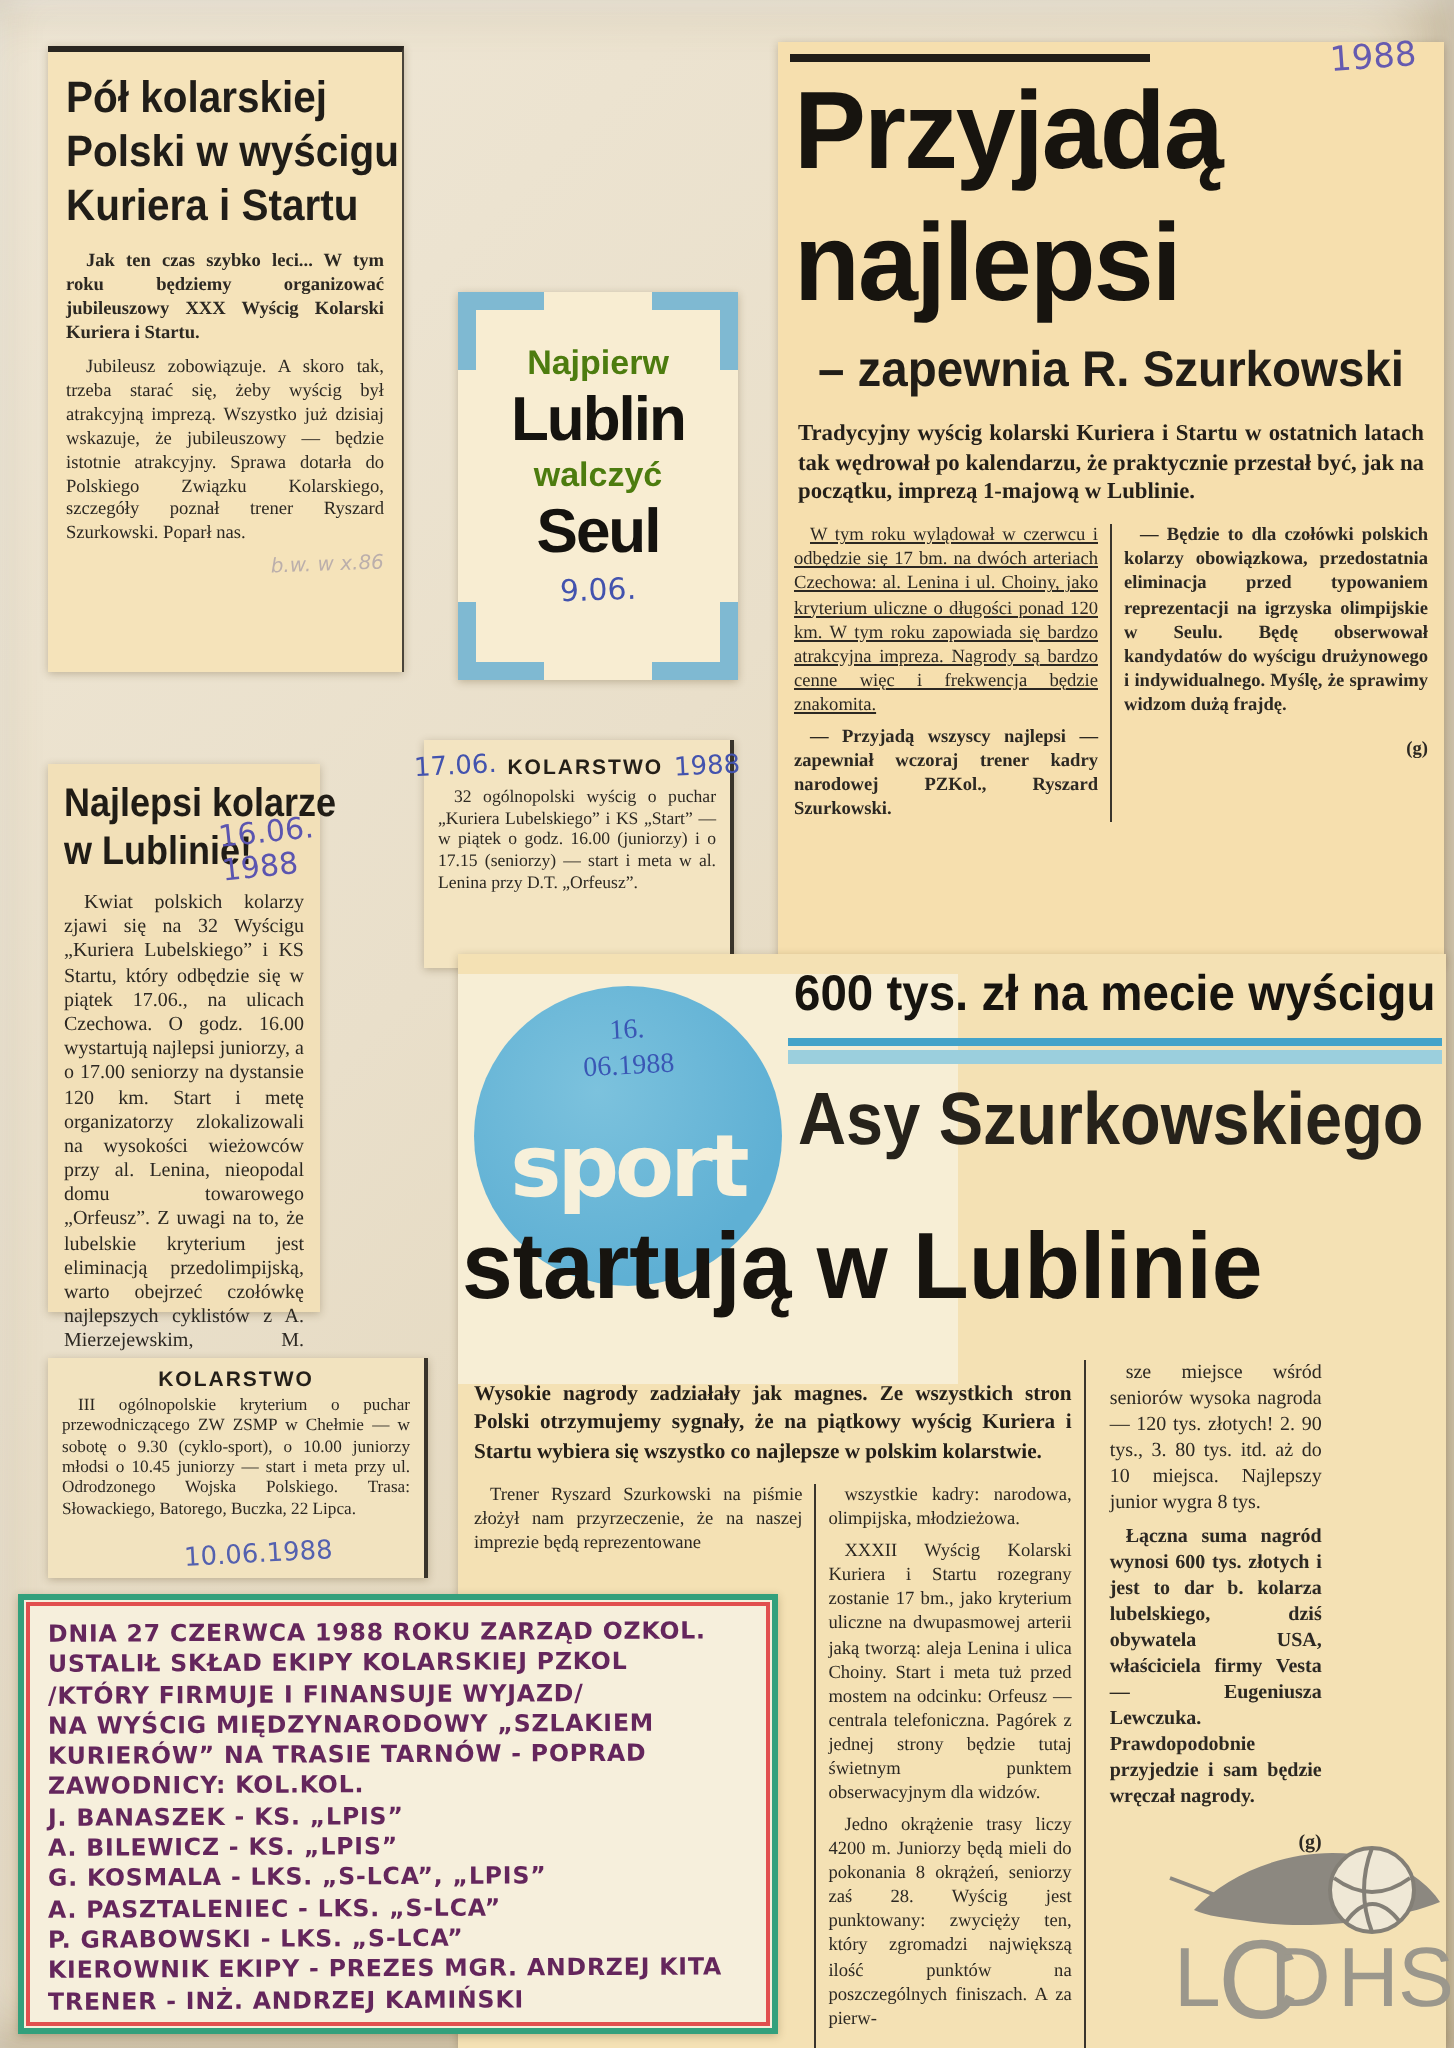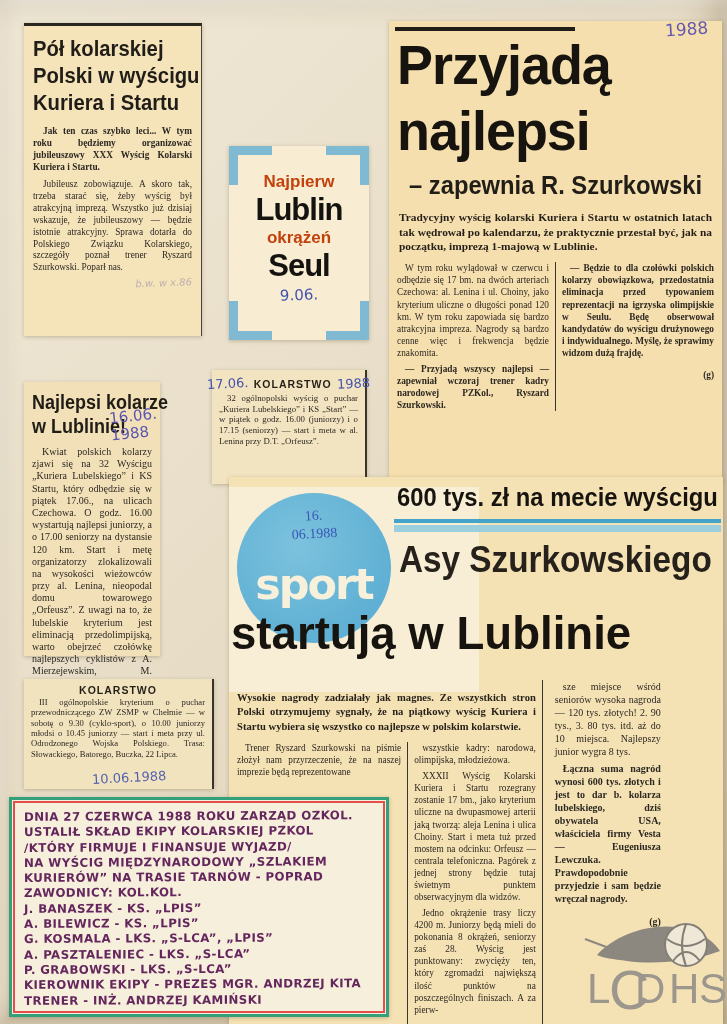--- a/index.html
+++ b/index.html
@@ -19,21 +19,21 @@
   .news p{margin:0 0 5px 0;text-indent:10px;}
   .b{font-weight:bold;}
   .pencil{display:block;text-align:right;color:#77719b;opacity:.45;font-family:"DejaVu Sans",sans-serif;font-style:italic;font-size:10px;transform:rotate(-2deg);}
   
   .clip-seul{left:229px;top:146px;width:140px;height:194px;background:#f8edd2;text-align:center;padding-top:26px;box-sizing:border-box;}
   .corner{position:absolute;width:34px;height:30px;border:0 solid #7fb9d2;}
   .corner.tl{left:0;top:0;border-top-width:9px;border-left-width:9px;}
   .corner.tr{right:0;top:0;border-top-width:9px;border-right-width:9px;}
   .corner.bl{left:0;bottom:0;border-bottom-width:9px;border-left-width:9px;}
   .corner.br{right:0;bottom:0;border-bottom-width:9px;border-right-width:9px;}
-  .seul-s{font-family:"Liberation Sans",sans-serif;font-weight:800;font-size:17px;color:#c2410c;line-height:1.2;}
+  .seul-s{font-family:"Liberation Sans",sans-serif;font-weight:800;font-size:17px;color:#4d7c0f;line-height:1.2;}
   .seul-l{font-family:"Liberation Sans",sans-serif;font-weight:900;font-size:31px;color:#15130f;line-height:1.15;letter-spacing:-1px;}
   .hw{font-family:"DejaVu Sans",sans-serif;color:#4353ae;}
   .seul-date{font-size:15px;transform:rotate(-2deg);margin-top:2px;}
   
   .clip-przy{left:389px;top:21px;width:333px;height:461px;background:#f6dfae;padding:6px 8px;box-sizing:border-box;}
   .clip-przy .toprule{position:absolute;left:6px;top:6px;width:180px;height:4px;background:#211d17;}
   .hw-year{position:absolute;right:14px;top:-2px;font-size:17px;color:#655ab0;transform:rotate(-4deg);}
   .przy-h{font-family:"Liberation Sans",sans-serif;font-weight:900;font-size:55px;line-height:.98;color:#17140f;letter-spacing:-1px;transform:scaleX(.98);transform-origin:left;margin-top:12px;}
   .przy-sub{font-family:"Liberation Sans",sans-serif;font-weight:800;font-size:25px;color:#211d17;margin:12px 0 10px 12px;transform:scaleX(.95);transform-origin:left;white-space:nowrap;}
   .przy-lead{font-size:11.4px;font-weight:bold;line-height:1.3;text-align:justify;color:#241f19;margin:0 2px 8px 2px;}
@@ -101,35 +101,35 @@
     <span class="pencil">b.w. w x.86</span>
   </div>
 
   <div class="clip clip-seul">
     <div class="corner tl"></div>
     <div class="corner tr"></div>
     <div class="corner bl"></div>
     <div class="corner br"></div>
     <div class="seul-s">Najpierw</div>
     <div class="seul-l">Lublin</div>
-    <div class="seul-s">okrążeń</div>
+    <div class="seul-s">walczyć</div>
     <div class="seul-l">Seul</div>
     <div class="hw seul-date">9.06.</div>
   </div>
 
   <div class="clip clip-przy">
     <div class="toprule"></div>
     <div class="hw hw-year">1988</div>
     <div class="przy-h">Przyjadą</div>
     <div class="przy-h">najlepsi</div>
     <div class="przy-sub">– zapewnia R. Szurkowski</div>
     <p class="przy-lead">Tradycyjny wyścig kolarski Kuriera i Startu w ostatnich latach tak wędrował po kalendarzu, że praktycznie przestał być, jak na początku, imprezą 1-majową w Lublinie.</p>
     <div class="cols2">
       <div class="c">
-        <p style="margin:0 0 4px 0;text-indent:8px;">W tym roku wylądował w czerwcu i odbędzie się 17 bm. na dwóch arteriach Czechowa: al. Lenina i ul. Choiny, jako kryterium uliczne o długości ponad 120 km. W tym roku zapowiada się bardzo atrakcyjna impreza. Nagrody są bardzo cenne więc i frekwencja będzie znakomita.</p>
+        <p style="margin:0 0 4px 0;text-indent:8px;text-decoration:underline;">W tym roku wylądował w czerwcu i odbędzie się 17 bm. na dwóch arteriach Czechowa: al. Lenina i ul. Choiny, jako kryterium uliczne o długości ponad 120 km. W tym roku zapowiada się bardzo atrakcyjna impreza. Nagrody są bardzo cenne więc i frekwencja będzie znakomita.</p>
         <p class="b" style="margin:0;text-indent:8px;">— Przyjadą wszyscy najlepsi — zapewniał wczoraj trener kadry narodowej PZKol., Ryszard Szurkowski.</p>
       </div>
       <div class="vdiv"></div>
       <div class="c b">
         <p style="margin:0;text-indent:8px;">— Będzie to dla czołówki polskich kolarzy obowiązkowa, przedostatnia eliminacja przed typowaniem reprezentacji na igrzyska olimpijskie w Seulu. Będę obserwował kandydatów do wyścigu drużynowego i indywidualnego. Myślę, że sprawimy widzom dużą frajdę.</p>
         <span class="sig">(g)</span>
       </div>
     </div>
   </div>
 

